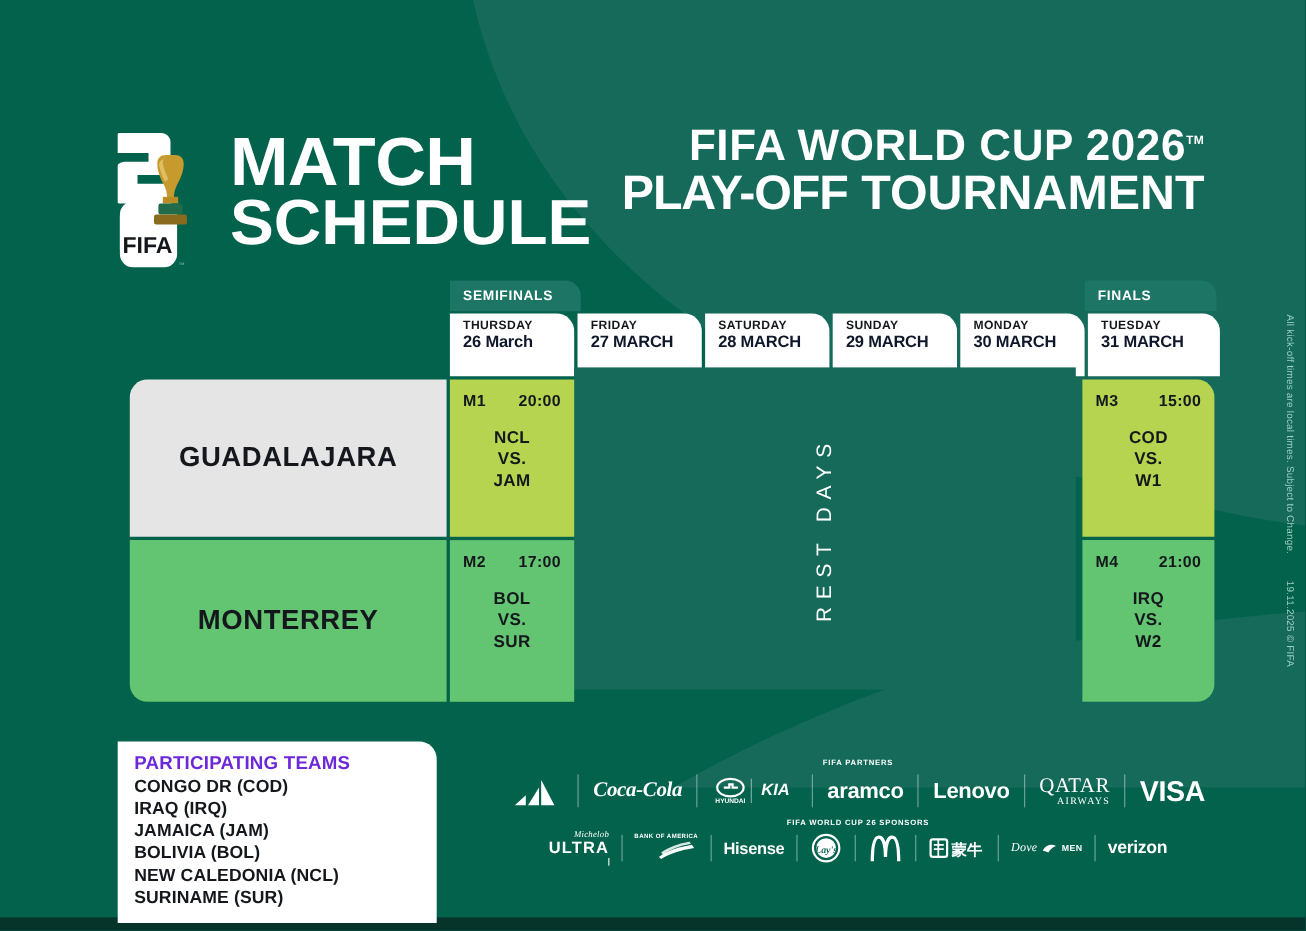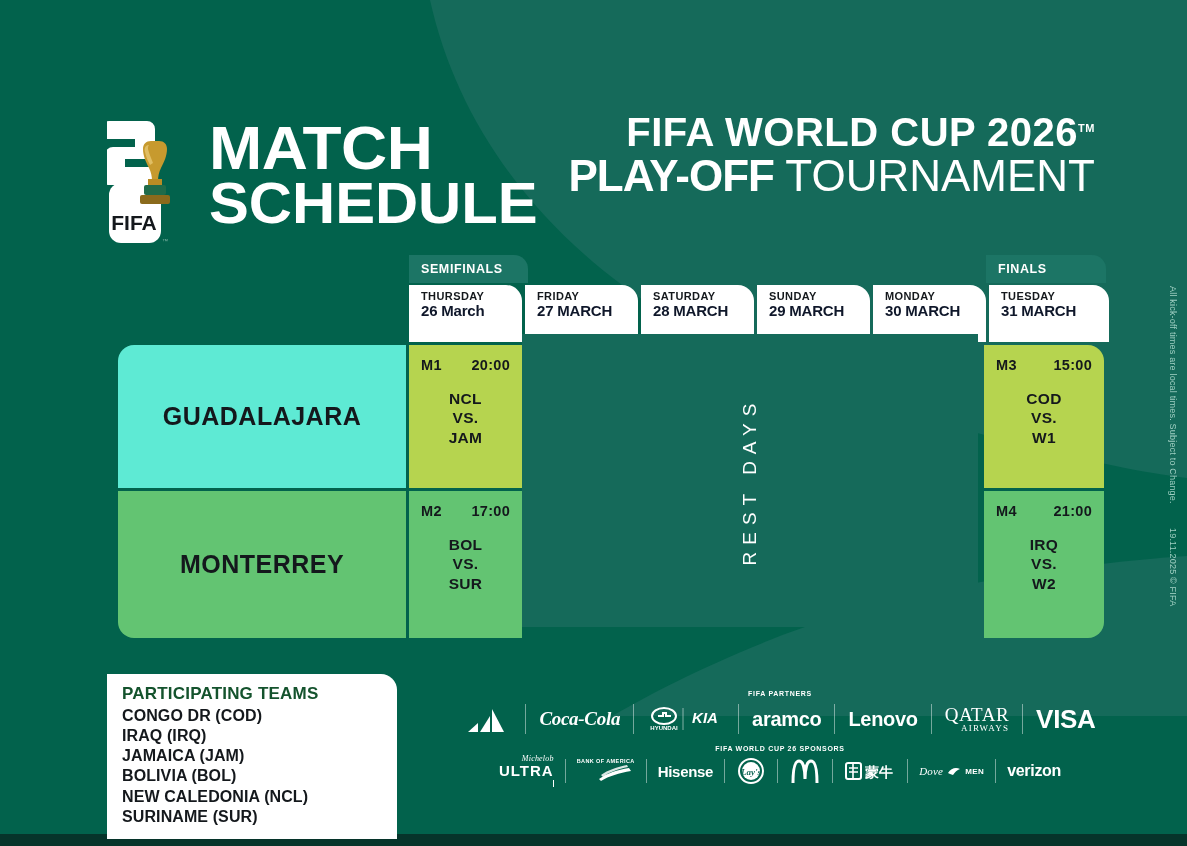--- a/index.html
+++ b/index.html
@@ -98,21 +98,21 @@
     font-size: 44px;
     line-height: 1.0;
     white-space: nowrap;
     margin-top: 2px;
   }
   .title-line2 .bold {
     font-weight: 700;
     letter-spacing: -1px;
   }
   .title-line2 .light {
-    font-weight: 400;
+    font-weight: 700;
     letter-spacing: 0px;
   }
 
   
   .schedule {
     position: absolute;
     left: 118px;
     top: 255px;
   }
   .grid-row {
@@ -227,21 +227,21 @@
     position: absolute;
     left: 107px;
     top: 674px;
     width: 290px;
     background: #ffffff;
     border-radius: 0 16px 0 0;
     padding: 10px 14px 12px 15px;
     box-sizing: border-box;
   }
   .teams-title {
-    color: #14532d;
+    color: #6d28d9;
     font-size: 17px;
     font-weight: 700;
     letter-spacing: 0.2px;
     margin-bottom: 2px;
   }
   .team-item {
     color: #14181c;
     font-size: 16px;
     font-weight: 700;
     line-height: 1.26;
@@ -431,21 +431,21 @@
         <div class="date-dow">TUESDAY</div>
         <div class="date-num">31 MARCH</div>
       </div>
     </div>
 
     <div class="rest-panel" style="left:404px; top:79px; width:456px; height:293px;">
       <div class="rest-text">REST DAYS</div>
     </div>
 
     <div class="grid-row match-row">
-      <div class="venue-cell" style="height:143px; background:#5eead4; border-radius:16px 0 0 0;">
+      <div class="venue-cell" style="height:143px; background:#e5e5e5; border-radius:16px 0 0 0;">
         <span class="venue-name">GUADALAJARA</span>
       </div>
 
       <div class="match-cell" style="width:113px; height:143px; background:#b6d44f;">
         <div class="match-top">
           <span>M1</span>
           <span>20:00</span>
         </div>
         <div class="match-teams">
           <div>NCL</div>

